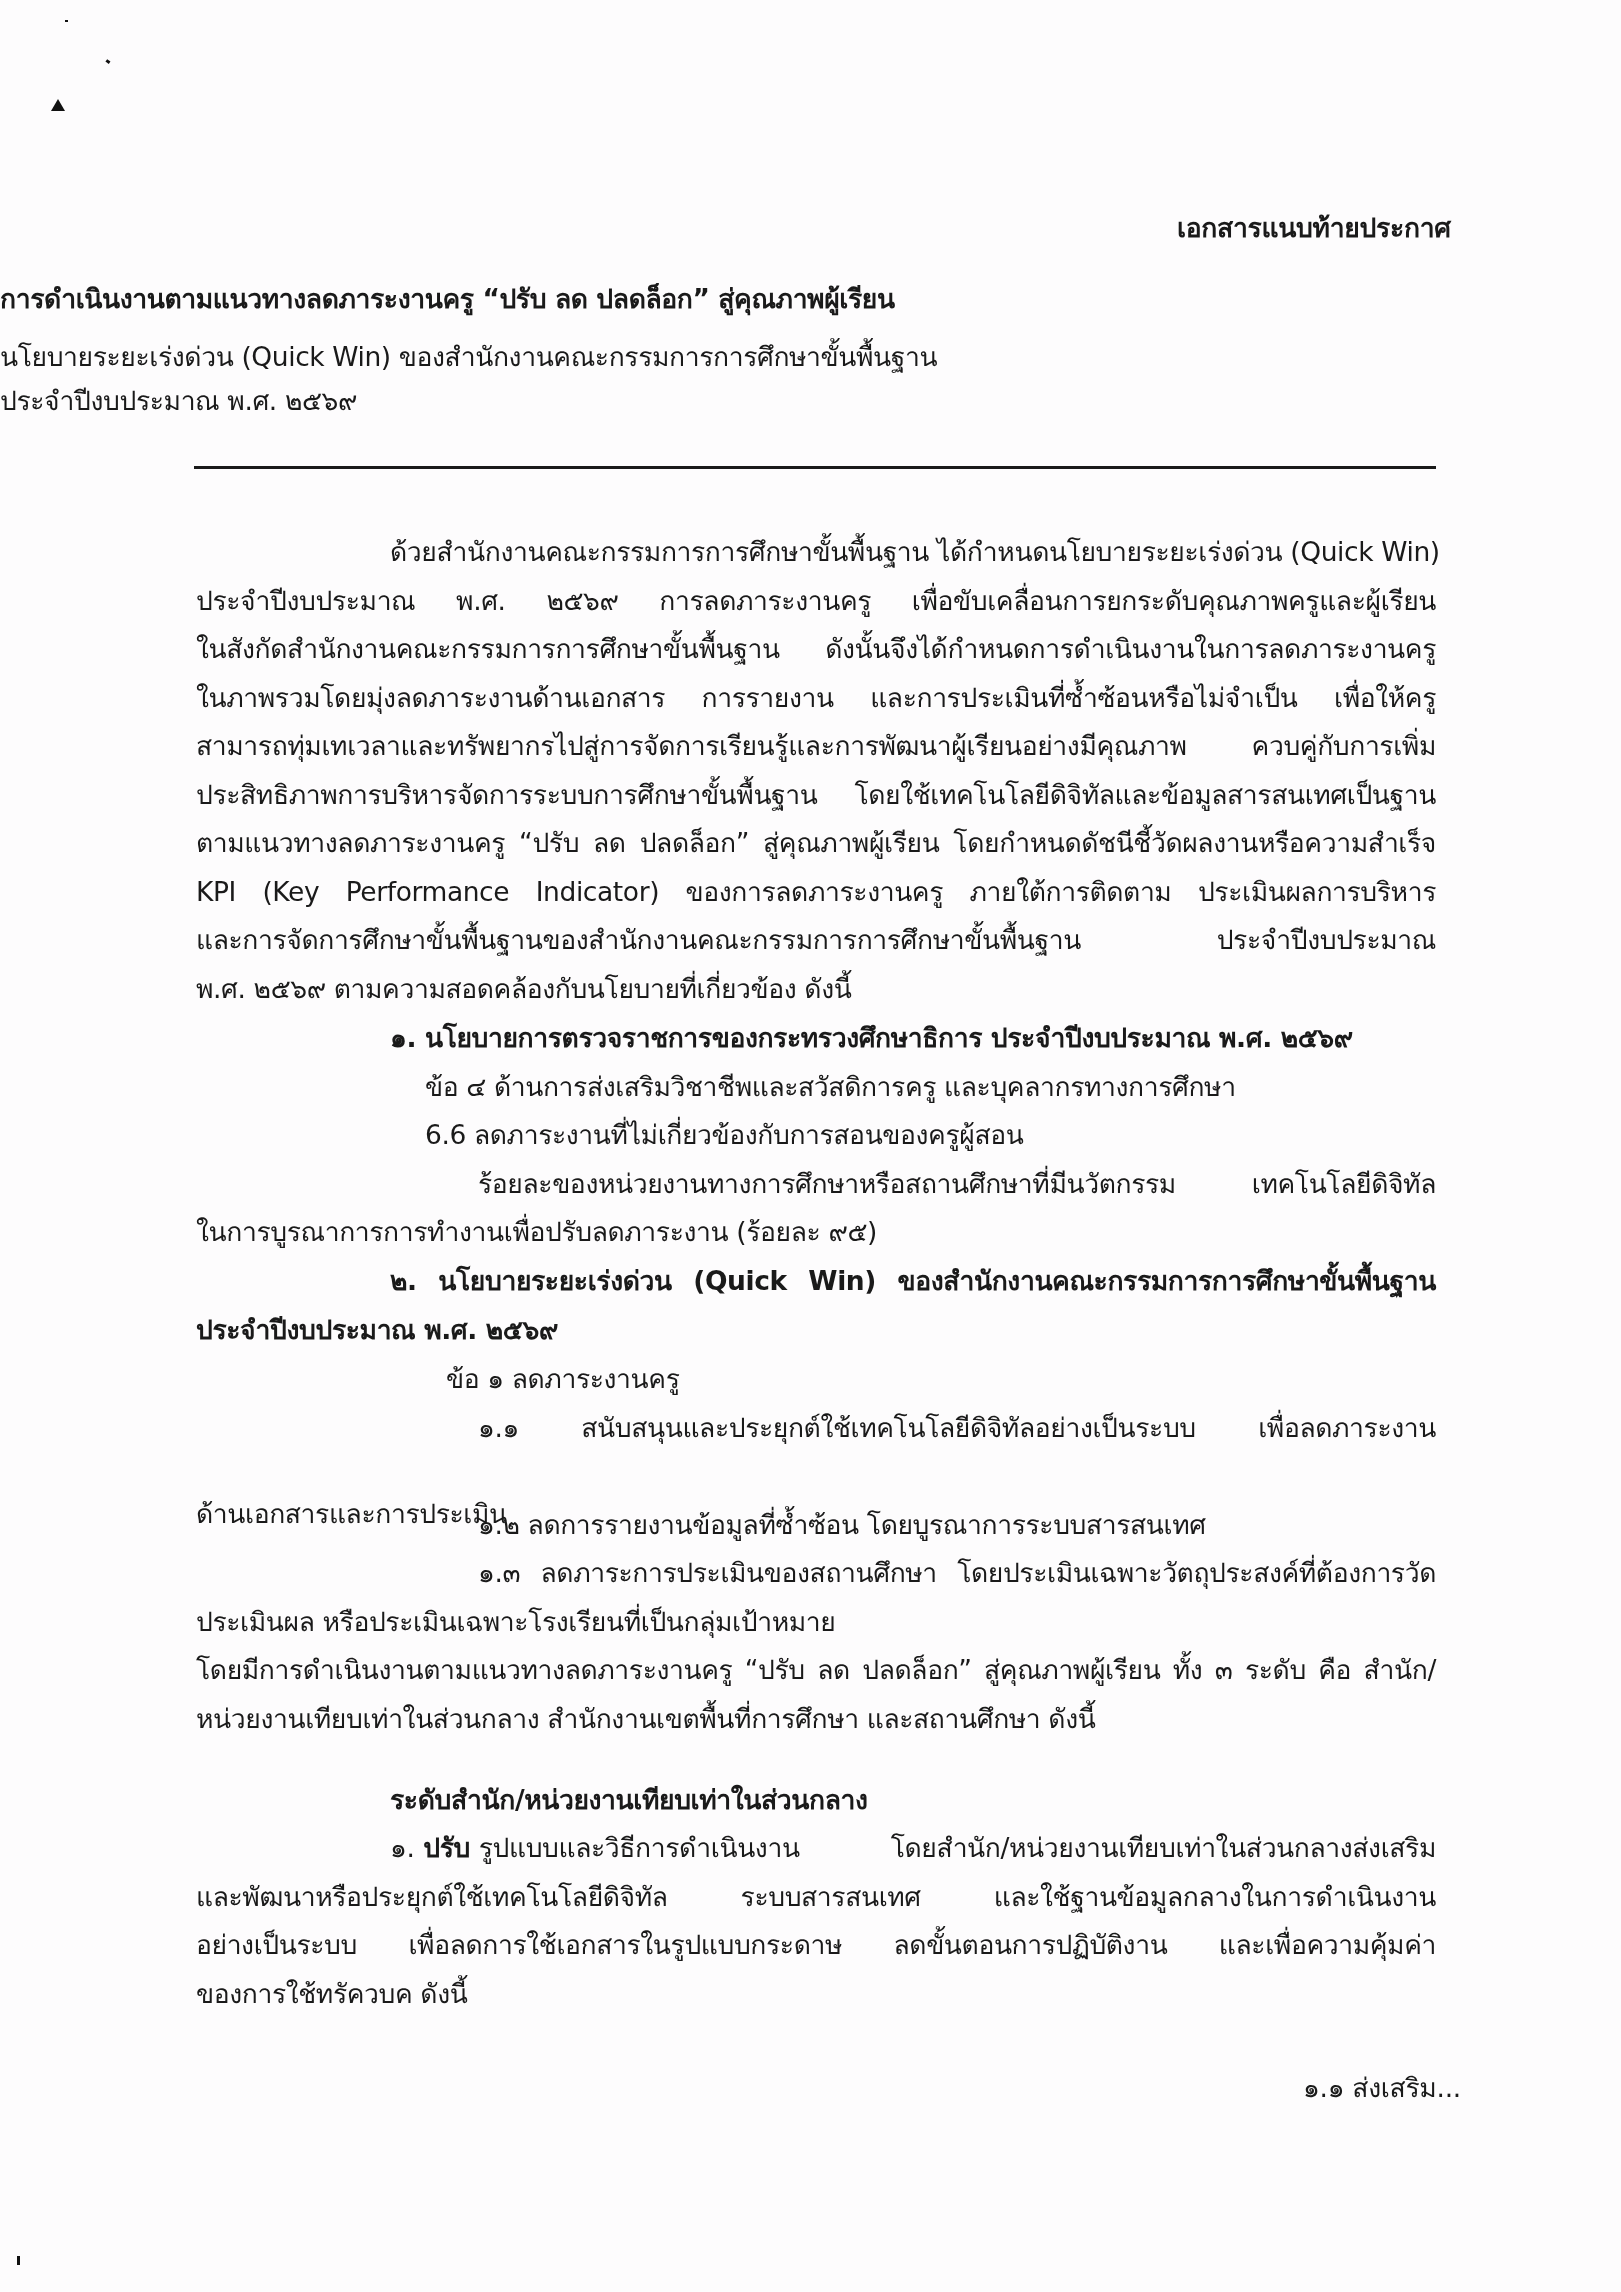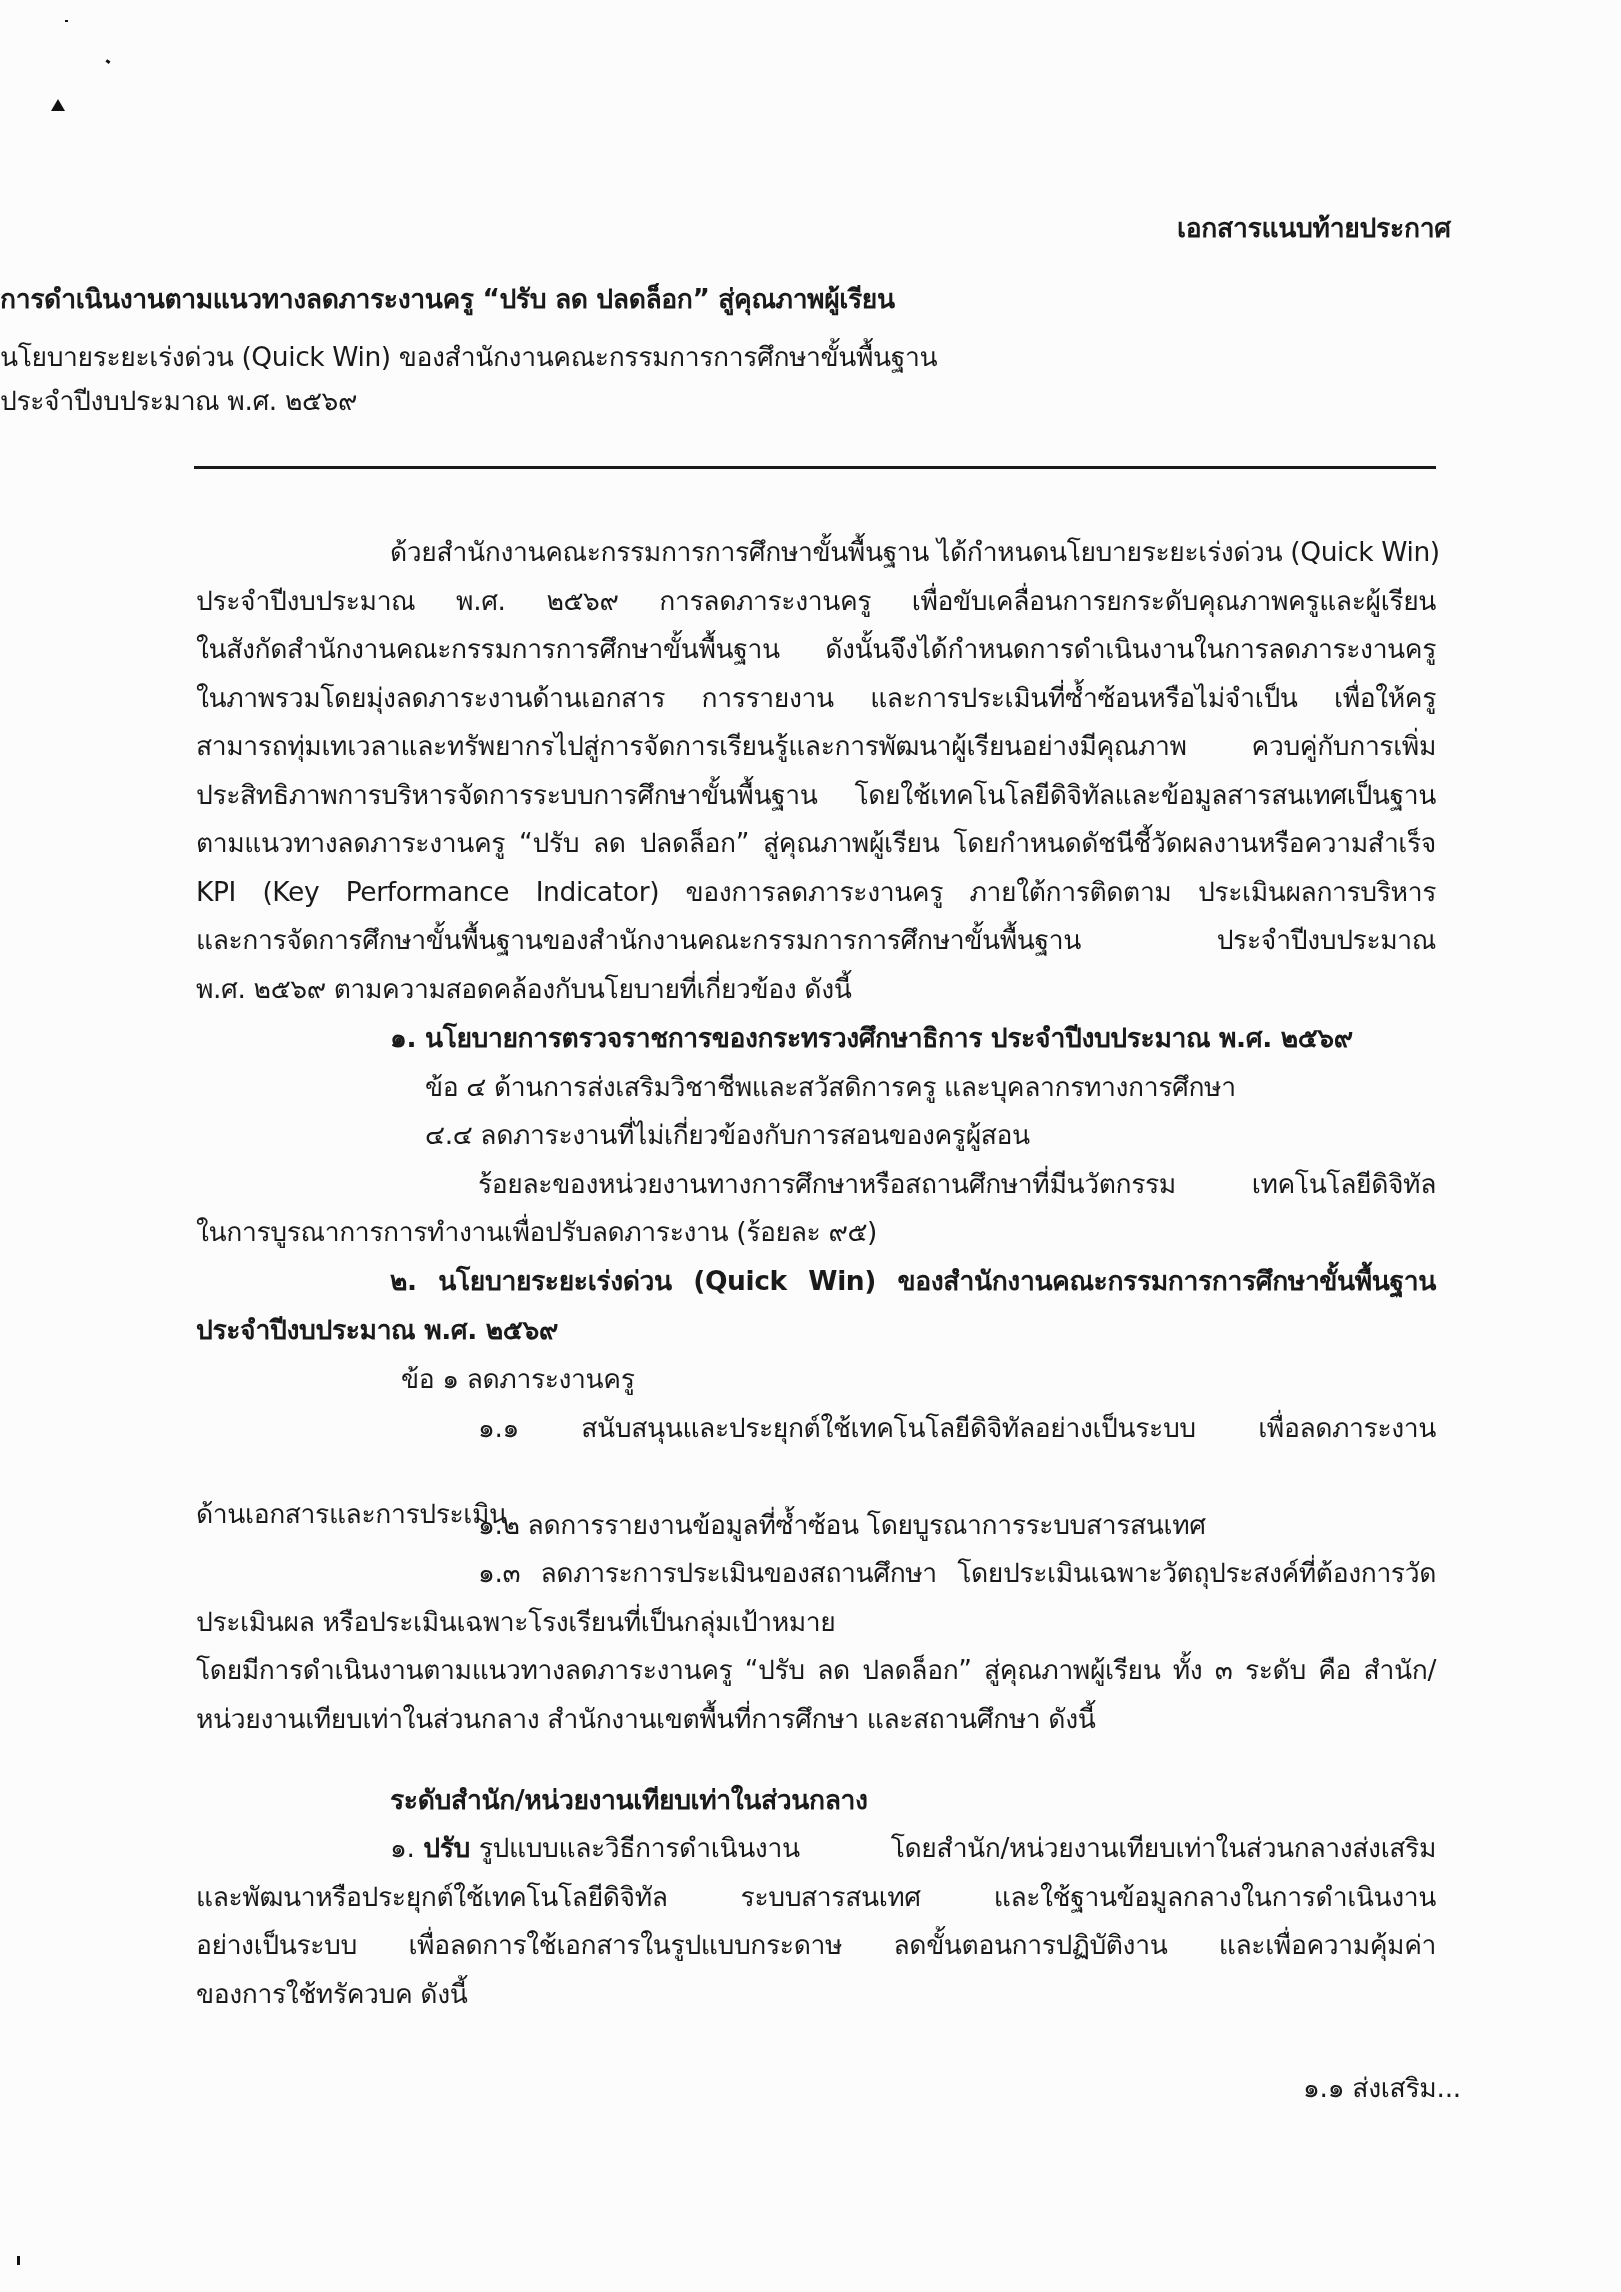--- a/index.html
+++ b/index.html
@@ -37,27 +37,27 @@
 <div class="doc-line justify" style="top:677px;">ในภาพรวมโดยมุ่งลดภาระงานด้านเอกสาร การรายงาน และการประเมินที่ซ้ำซ้อนหรือไม่จำเป็น เพื่อให้ครู</div>
 <div class="doc-line justify" style="top:725px;">สามารถทุ่มเทเวลาและทรัพยากรไปสู่การจัดการเรียนรู้และการพัฒนาผู้เรียนอย่างมีคุณภาพ ควบคู่กับการเพิ่ม</div>
 <div class="doc-line justify" style="top:774px;">ประสิทธิภาพการบริหารจัดการระบบการศึกษาขั้นพื้นฐาน โดยใช้เทคโนโลยีดิจิทัลและข้อมูลสารสนเทศเป็นฐาน</div>
 <div class="doc-line justify" style="top:822px;">ตามแนวทางลดภาระงานครู “ปรับ ลด ปลดล็อก” สู่คุณภาพผู้เรียน โดยกำหนดดัชนีชี้วัดผลงานหรือความสำเร็จ</div>
 <div class="doc-line justify" style="top:871px;">KPI (Key Performance Indicator) ของการลดภาระงานครู ภายใต้การติดตาม ประเมินผลการบริหาร</div>
 <div class="doc-line justify" style="top:919px;">และการจัดการศึกษาขั้นพื้นฐานของสำนักงานคณะกรรมการการศึกษาขั้นพื้นฐาน ประจำปีงบประมาณ</div>
 <div class="doc-line" style="left:196px;top:968px;">พ.ศ. ๒๕๖๙ ตามความสอดคล้องกับนโยบายที่เกี่ยวข้อง ดังนี้</div>
 
 <div class="doc-line bold" style="left:390px;top:1017px;">๑. นโยบายการตรวจราชการของกระทรวงศึกษาธิการ ประจำปีงบประมาณ พ.ศ. ๒๕๖๙</div>
 <div class="doc-line" style="left:425px;top:1066px;">ข้อ ๔ ด้านการส่งเสริมวิชาชีพและสวัสดิการครู และบุคลากรทางการศึกษา</div>
-<div class="doc-line" style="left:425px;top:1114px;">๔.๔ ลดภาระงานที่ไม่เกี่ยวข้องกับการสอนของครูผู้สอน</div>
+<div class="doc-line" style="left:425px;top:1114px;">6.6 ลดภาระงานที่ไม่เกี่ยวข้องกับการสอนของครูผู้สอน</div>
 <div class="doc-line" style="left:478px;width:958px;top:1163px;text-align:justify;text-align-last:justify;">ร้อยละของหน่วยงานทางการศึกษาหรือสถานศึกษาที่มีนวัตกรรม เทคโนโลยีดิจิทัล</div>
 <div class="doc-line" style="left:196px;top:1211px;">ในการบูรณาการการทำงานเพื่อปรับลดภาระงาน (ร้อยละ ๙๕)</div>
 
 <div class="doc-line bold" style="left:390px;width:1046px;top:1260px;text-align:justify;text-align-last:justify;">๒. นโยบายระยะเร่งด่วน (Quick Win) ของสำนักงานคณะกรรมการการศึกษาขั้นพื้นฐาน</div>
 <div class="doc-line bold" style="left:196px;top:1309px;">ประจำปีงบประมาณ พ.ศ. ๒๕๖๙</div>
-<div class="doc-line" style="left:401px;top:1358px;">ข้อ ๑ ลดภาระงานครู</div>
+<div class="doc-line" style="left:446px;top:1358px;">ข้อ ๑ ลดภาระงานครู</div>
 <div class="doc-line" style="left:478px;width:958px;top:1407px;text-align:justify;text-align-last:justify;">๑.๑ สนับสนุนและประยุกต์ใช้เทคโนโลยีดิจิทัลอย่างเป็นระบบ เพื่อลดภาระงาน</div>
 <div class="doc-line" style="left:196px;top:1455px;margin-top:38px;">ด้านเอกสารและการประเมิน</div>
 <div class="doc-line" style="left:478px;top:1504px;">๑.๒ ลดการรายงานข้อมูลที่ซ้ำซ้อน โดยบูรณาการระบบสารสนเทศ</div>
 <div class="doc-line" style="left:478px;width:958px;top:1552px;text-align:justify;text-align-last:justify;">๑.๓ ลดภาระการประเมินของสถานศึกษา โดยประเมินเฉพาะวัตถุประสงค์ที่ต้องการวัด</div>
 <div class="doc-line" style="left:196px;top:1601px;">ประเมินผล หรือประเมินเฉพาะโรงเรียนที่เป็นกลุ่มเป้าหมาย</div>
 <div class="doc-line justify" style="top:1649px;">โดยมีการดำเนินงานตามแนวทางลดภาระงานครู “ปรับ ลด ปลดล็อก” สู่คุณภาพผู้เรียน ทั้ง ๓ ระดับ คือ สำนัก/</div>
 <div class="doc-line" style="left:196px;top:1698px;">หน่วยงานเทียบเท่าในส่วนกลาง สำนักงานเขตพื้นที่การศึกษา และสถานศึกษา ดังนี้</div>
 
 <div class="doc-line bold" style="left:390px;top:1779px;">ระดับสำนัก/หน่วยงานเทียบเท่าในส่วนกลาง</div>
 <div class="doc-line" style="left:390px;width:1046px;top:1827px;display:flex;gap:8.8px;">

